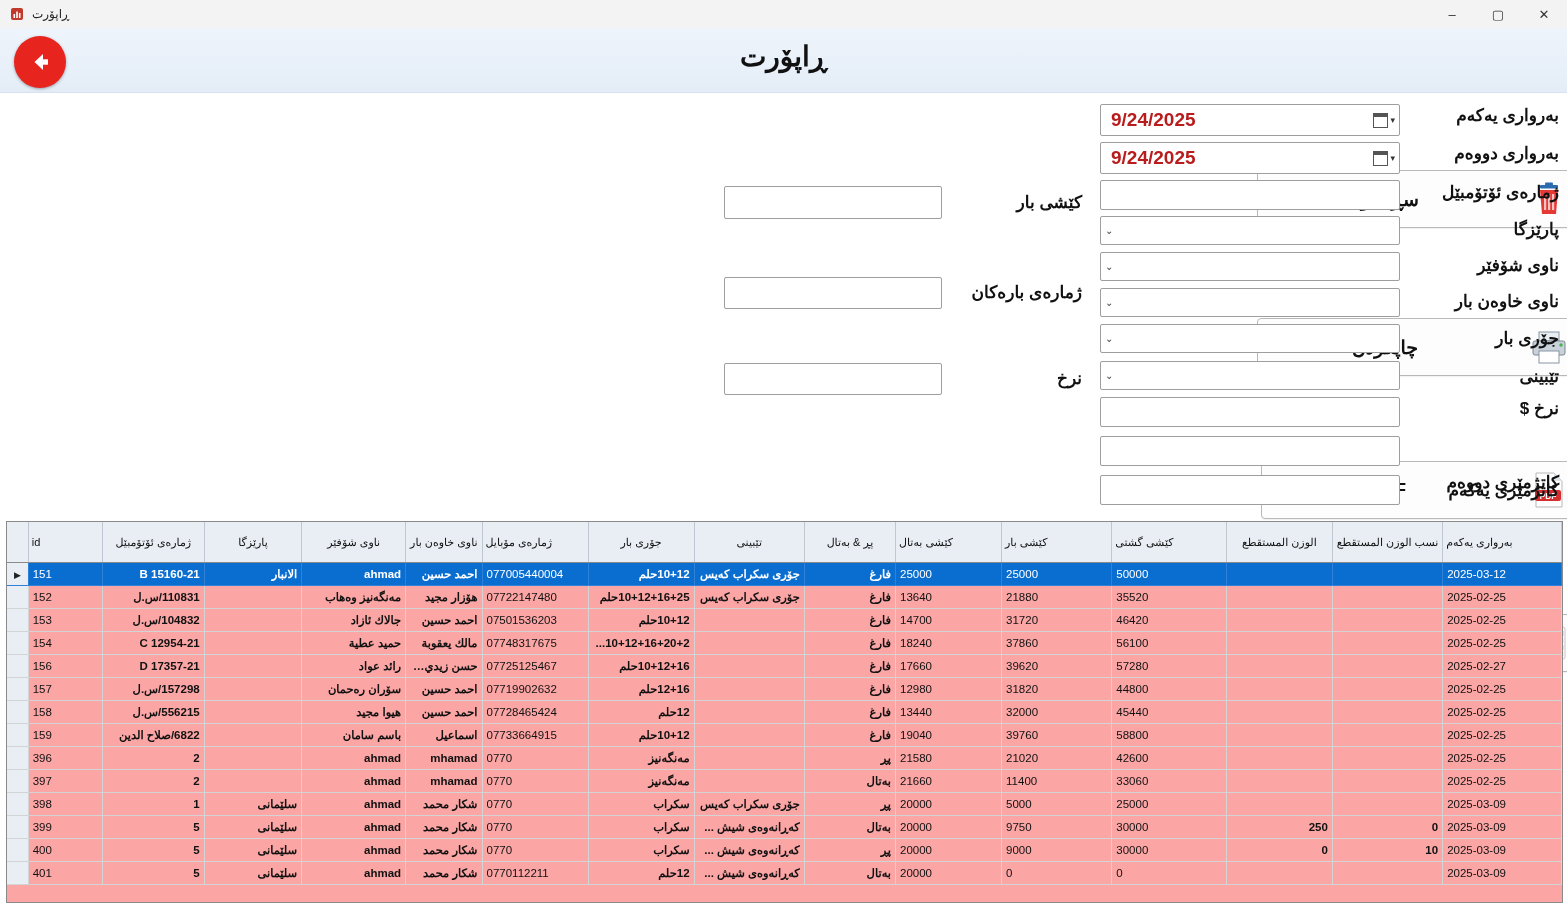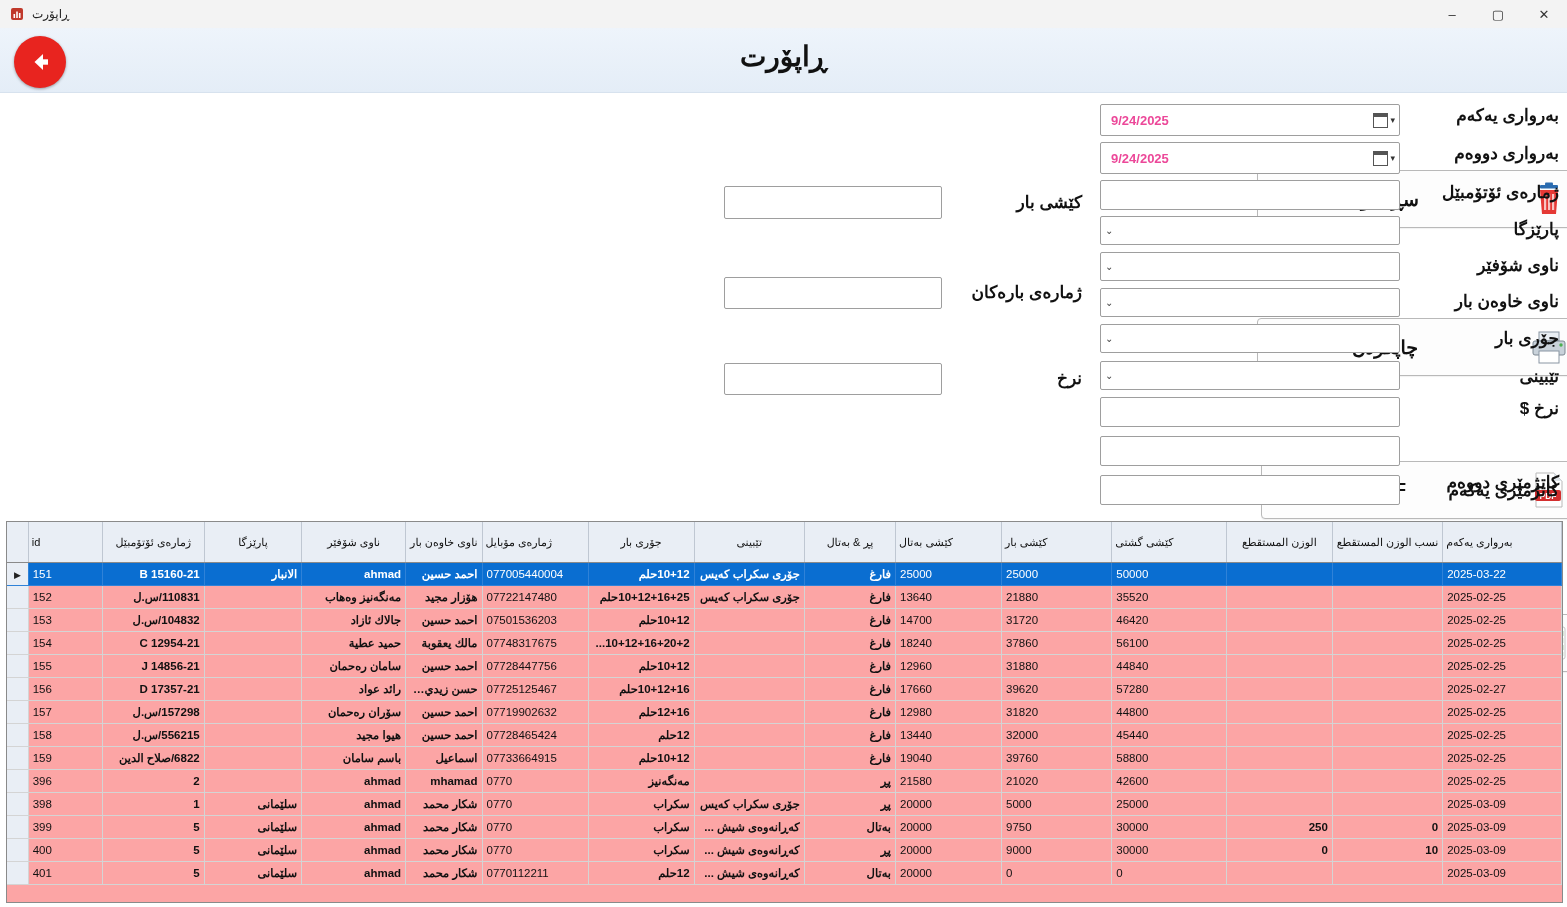--- a/index.html
+++ b/index.html
@@ -155,23 +155,23 @@
     background: #ffffff;
     border: 1px solid #9e9e9e;
     border-radius: 2px;
     display: flex;
     align-items: center;
     direction: ltr;
     padding: 0 4px;
   }
   .datebox .dtxt {
     flex: 1;
-    font-size: 13px;
+    font-size: 19px;
     font-weight: bold;
-    color: #ec4899;
+    color: #b91c1c;
     padding-left: 6px;
   }
   .datebox .dspin {
     display: flex;
     align-items: center;
     gap: 2px;
   }
   .datebox .dspin .cal {
     width: 13px; height: 13px;
     border: 1px solid #555;
@@ -454,21 +454,21 @@
             <td class="rtl">احمد حسين</td>
             <td class="ltr">077005440004</td>
             <td class="rtl">10+12حلم</td>
             <td class="rtl">جۆری سکراب کەیس</td>
             <td class="rtl">فارغ</td>
             <td class="ltr">25000</td>
             <td class="ltr">25000</td>
             <td class="ltr">50000</td>
             <td class="rtl"></td>
             <td class="rtl"></td>
-            <td class="ltr">2025-03-22</td>
+            <td class="ltr">2025-03-12</td>
           </tr>
           <tr class="">
             <td class="rowhdr"></td>
             <td class="ltr">152</td>
             <td class="rtl">110831/س.ل</td>
             <td class="rtl"></td>
             <td class="rtl">مەنگەنیز وەهاب</td>
             <td class="rtl">هۆزار مجيد</td>
             <td class="ltr">07722147480</td>
             <td class="rtl">10+12+16+25حلم</td>
@@ -512,38 +512,20 @@
             <td class="rtl">فارغ</td>
             <td class="ltr">18240</td>
             <td class="ltr">37860</td>
             <td class="ltr">56100</td>
             <td class="rtl"></td>
             <td class="rtl"></td>
             <td class="ltr">2025-02-25</td>
           </tr>
           <tr class="">
             <td class="rowhdr"></td>
-            <td class="ltr">155</td>
-            <td class="rtl">21-J 14856</td>
-            <td class="rtl"></td>
-            <td class="rtl">سامان رەحمان</td>
-            <td class="rtl">احمد حسين</td>
-            <td class="ltr">07728447756</td>
-            <td class="rtl">10+12حلم</td>
-            <td class="rtl"></td>
-            <td class="rtl">فارغ</td>
-            <td class="ltr">12960</td>
-            <td class="ltr">31880</td>
-            <td class="ltr">44840</td>
-            <td class="rtl"></td>
-            <td class="rtl"></td>
-            <td class="ltr">2025-02-25</td>
-          </tr>
-          <tr class="">
-            <td class="rowhdr"></td>
             <td class="ltr">156</td>
             <td class="rtl">21-D 17357</td>
             <td class="rtl"></td>
             <td class="rtl">رائد عواد</td>
             <td class="rtl">حسن زيدي كوت</td>
             <td class="ltr">07725125467</td>
             <td class="rtl">10+12+16حلم</td>
             <td class="rtl"></td>
             <td class="rtl">فارغ</td>
             <td class="ltr">17660</td>
@@ -614,20 +596,38 @@
             <td class="rtl"></td>
             <td class="rtl">ahmad</td>
             <td class="rtl">mhamad</td>
             <td class="ltr">0770</td>
             <td class="rtl">مەنگەنیز</td>
             <td class="rtl"></td>
             <td class="rtl">پڕ</td>
             <td class="ltr">21580</td>
             <td class="ltr">21020</td>
             <td class="ltr">42600</td>
+            <td class="rtl"></td>
+            <td class="rtl"></td>
+            <td class="ltr">2025-02-25</td>
+          </tr>
+          <tr class="">
+            <td class="rowhdr"></td>
+            <td class="ltr">397</td>
+            <td class="rtl">2</td>
+            <td class="rtl"></td>
+            <td class="rtl">ahmad</td>
+            <td class="rtl">mhamad</td>
+            <td class="ltr">0770</td>
+            <td class="rtl">مەنگەنیز</td>
+            <td class="rtl"></td>
+            <td class="rtl">بەتال</td>
+            <td class="ltr">21660</td>
+            <td class="ltr">11400</td>
+            <td class="ltr">33060</td>
             <td class="rtl"></td>
             <td class="rtl"></td>
             <td class="ltr">2025-02-25</td>
           </tr>
           <tr class="">
             <td class="rowhdr"></td>
             <td class="ltr">398</td>
             <td class="rtl">1</td>
             <td class="rtl">سلێمانی</td>
             <td class="rtl">ahmad</td>

